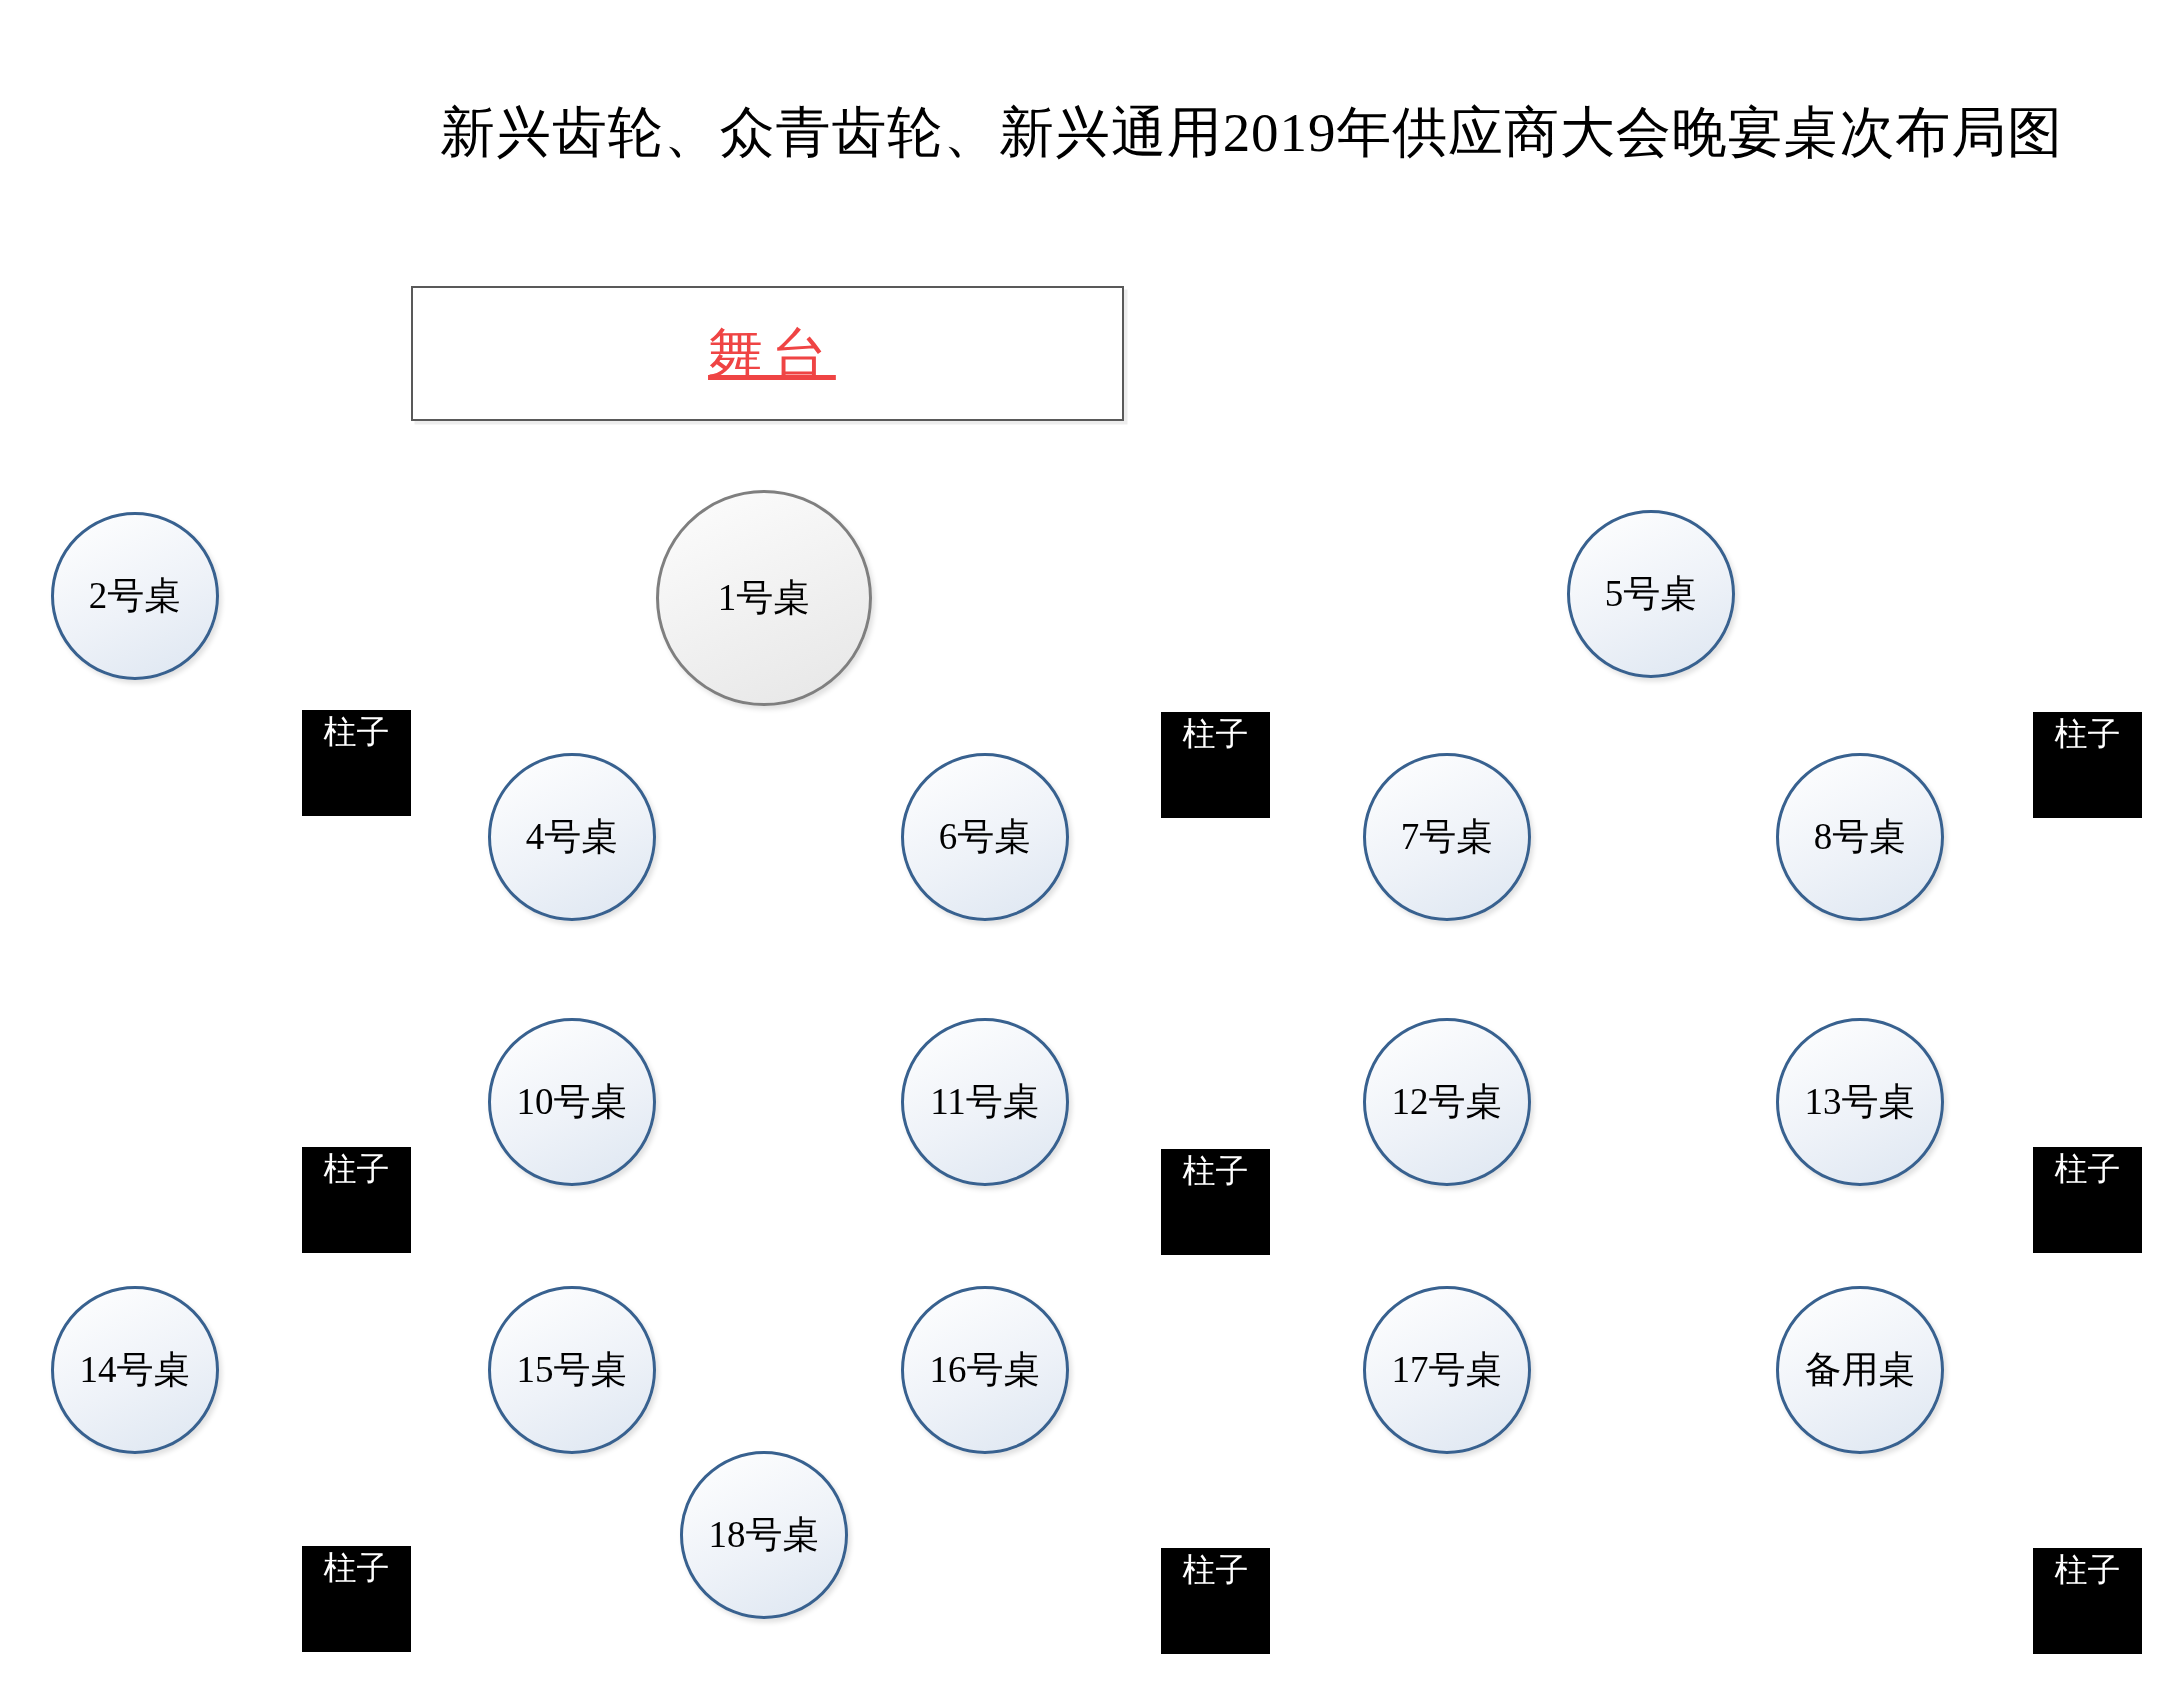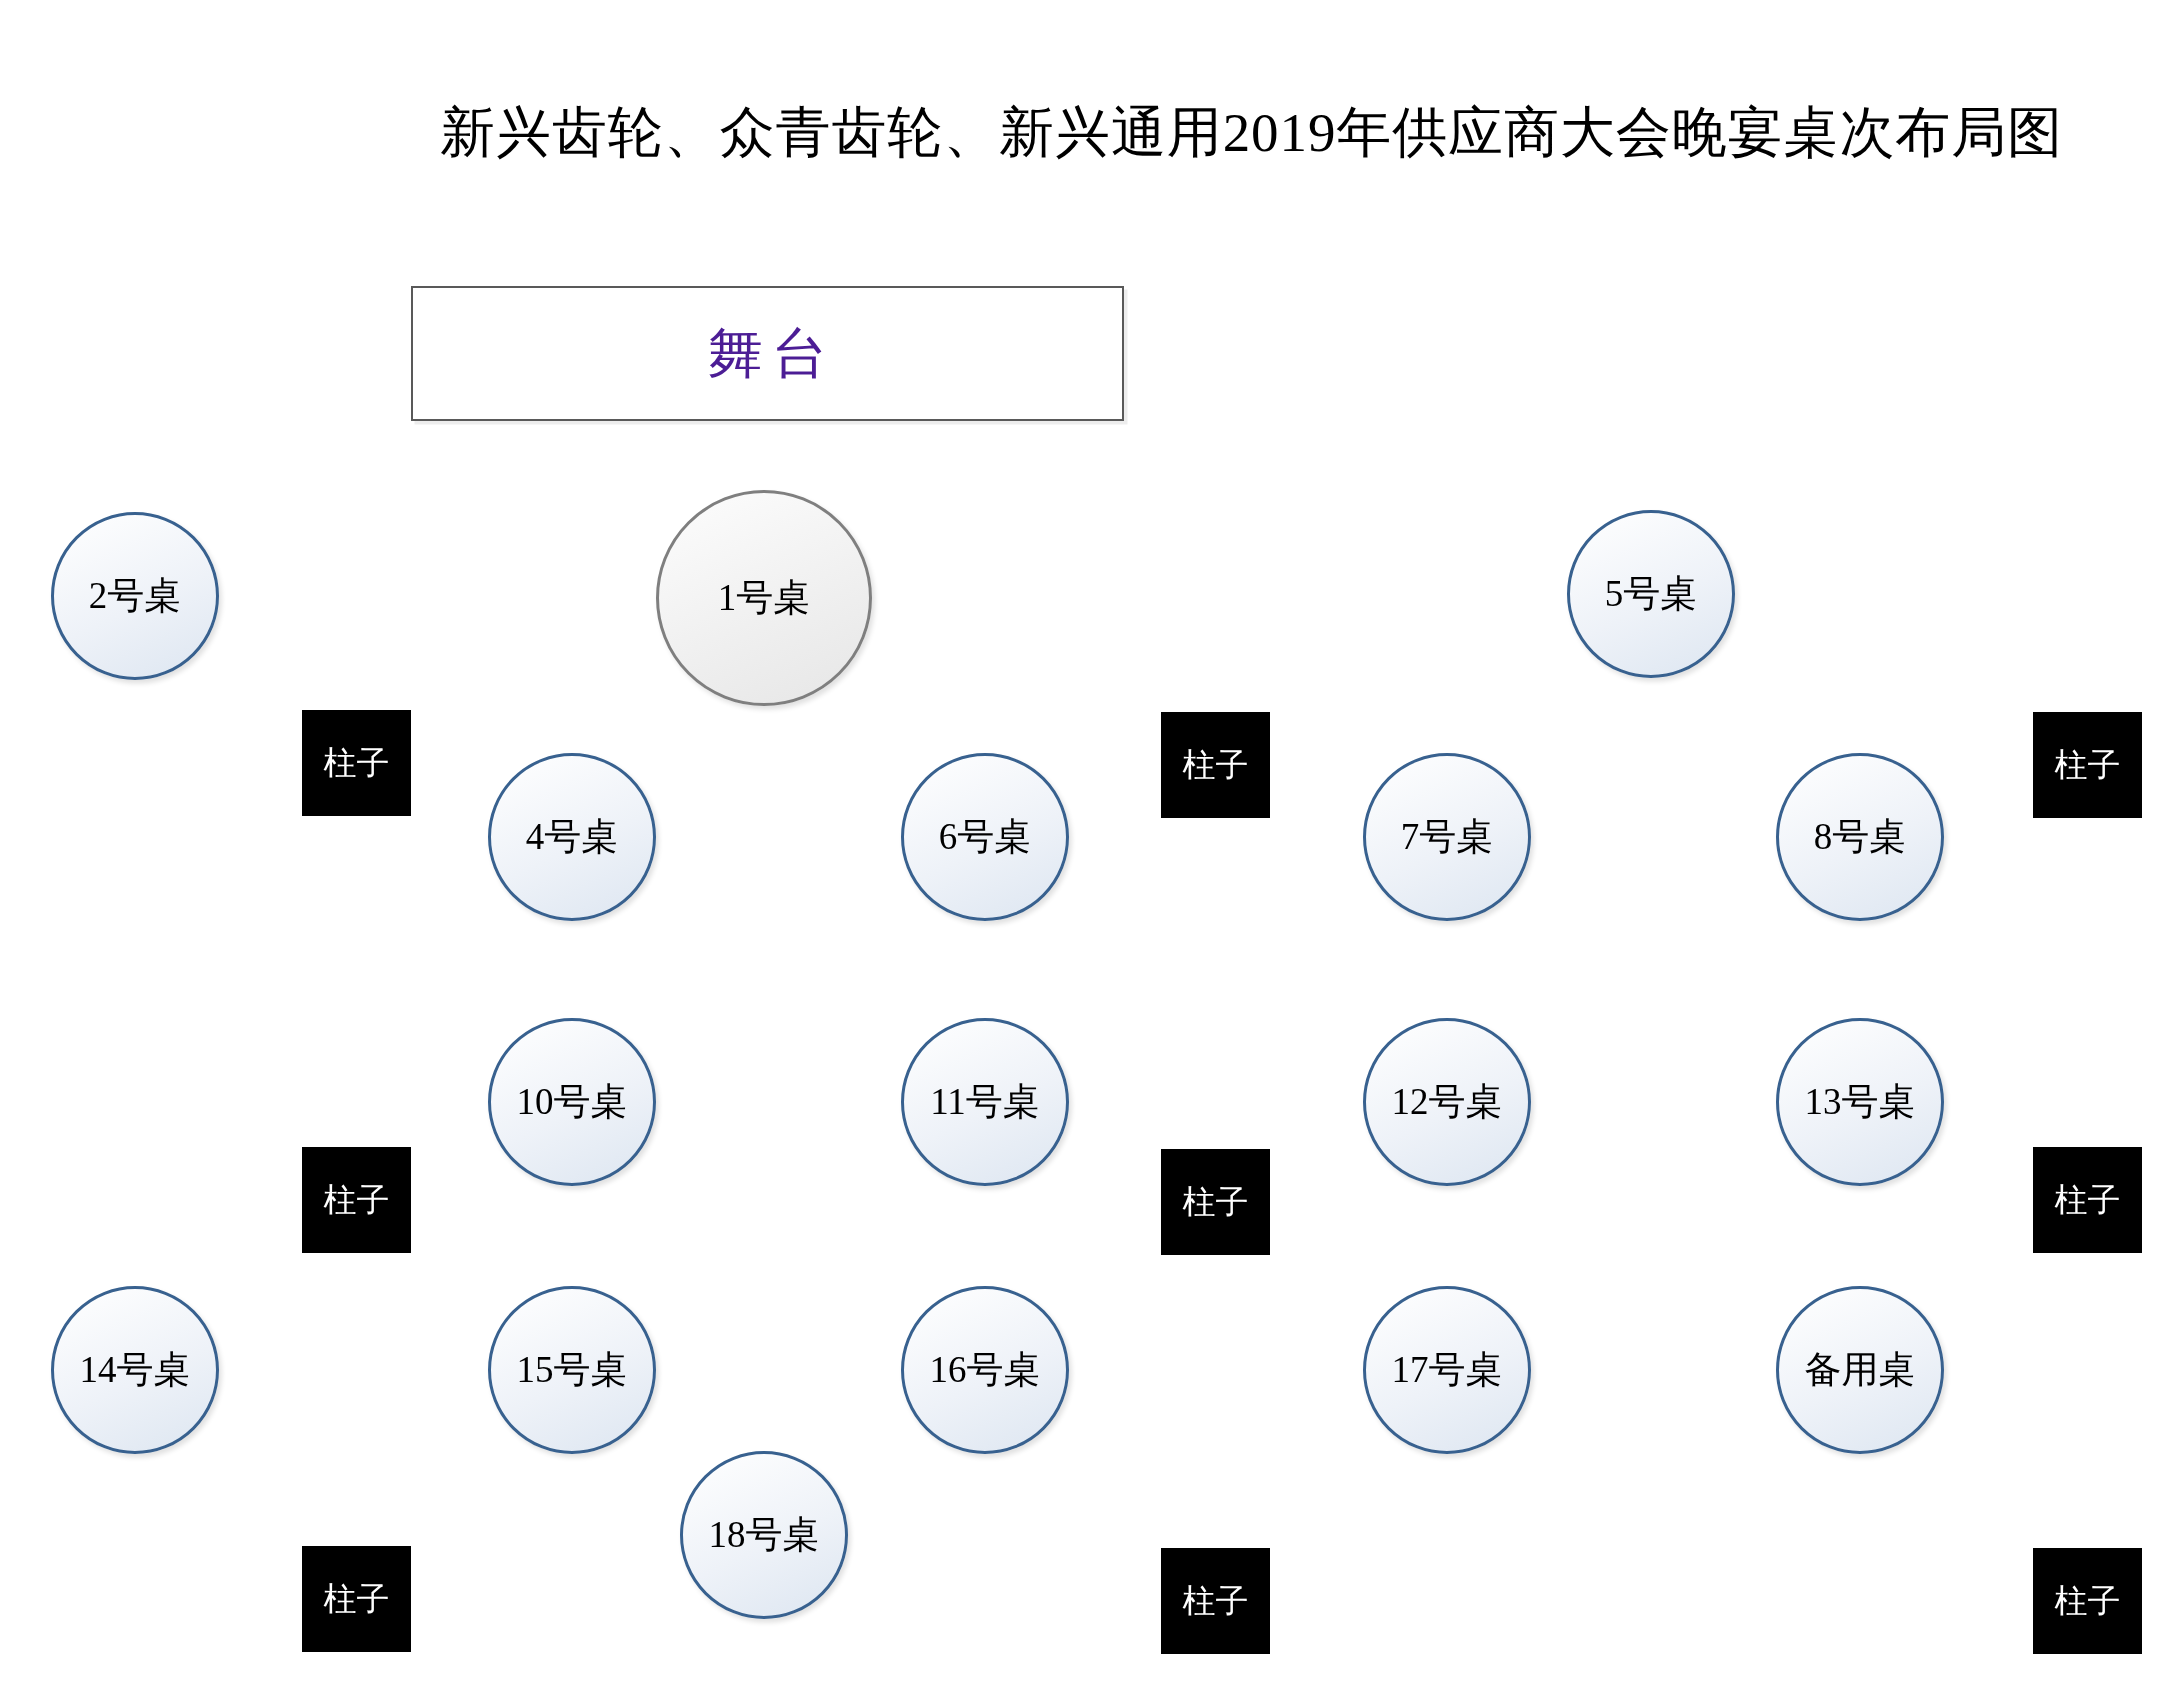--- a/index.html
+++ b/index.html
@@ -36,22 +36,23 @@
     border: 2.7px solid #595959;
     box-shadow: 3.5px 3.5px 0 rgba(0,0,0,0.07);
     display: flex;
     align-items: center;
     justify-content: center;
   }
   .stage-label {
     font-family: "Liberation Sans", "DejaVu Sans", sans-serif;
     font-size: 55px;
     letter-spacing: 8.9px;
-    color: #4c1d95;
+    color: #ef4444;
     padding-left: 8.9px; 
+    text-decoration: underline;
   }
   .table-circle {
     position: absolute;
     border-radius: 50%;
     border: 3.5px solid #38618f;
     background: linear-gradient(155deg, #ffffff 0%, #eef2f8 55%, #dde6f1 100%);
     box-shadow: 2.7px 3.5px 5.3px rgba(0,0,0,0.12);
     display: flex;
     align-items: center;
     justify-content: center;
@@ -63,21 +64,21 @@
   }
   .table-label {
     font-size: 37px;
     color: #000000;
     white-space: nowrap;
   }
   .pillar {
     position: absolute;
     background: #000000;
     display: flex;
-    align-items: center;
+    align-items: flex-start;
     justify-content: center;
     box-sizing: border-box;
   }
   .pillar-label {
     color: #ffffff;
     font-size: 33px;
     white-space: nowrap;
   }
 </style>
 </head>

